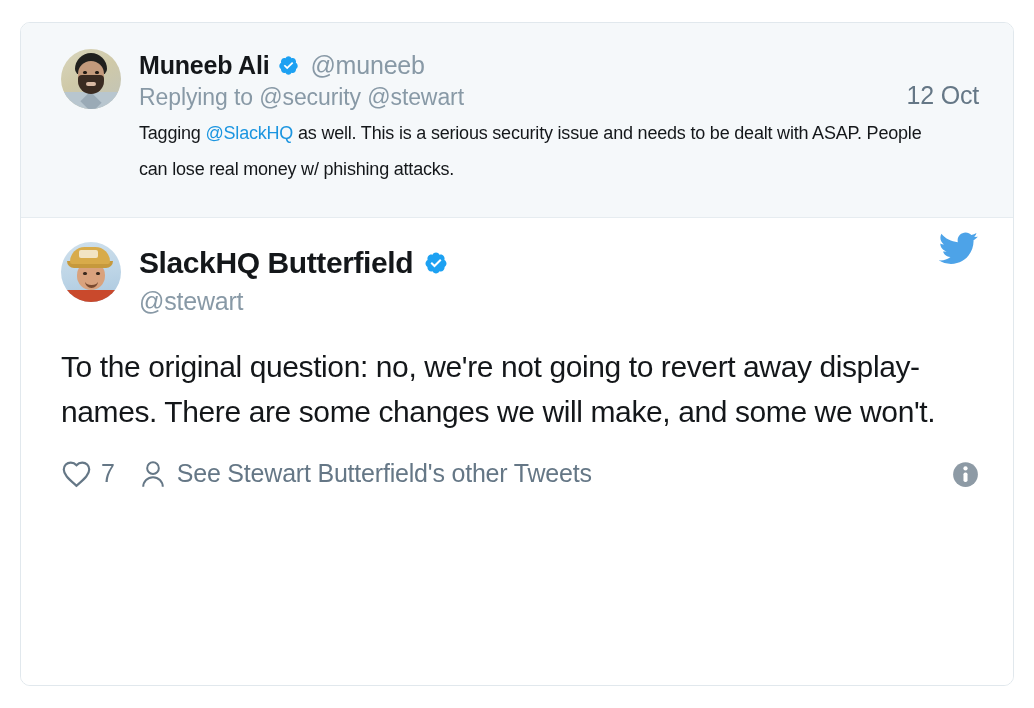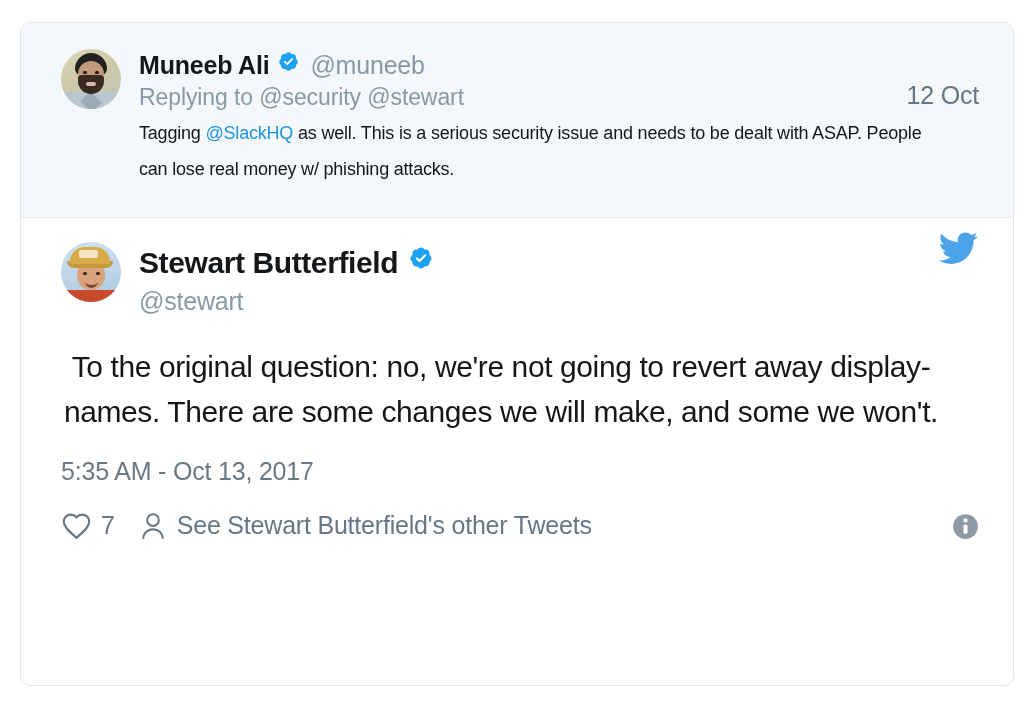--- a/index.html
+++ b/index.html
@@ -169,21 +169,21 @@
   }
 
   .names {
     flex: 1;
     min-width: 0;
     padding-top: 2px;
   }
 
   .name-row {
     display: flex;
-    align-items: flex-start;
+    align-items: center;
     white-space: nowrap;
   }
 
   .fullname {
     font-size: 25px;
     font-weight: bold;
     color: #14171a;
     letter-spacing: -0.2px;
   }
 
@@ -278,21 +278,20 @@
     height: 42px;
   }
 
   .main-body {
     font-size: 30px;
     line-height: 45px;
     color: #14171a;
     margin-top: 28px;
     letter-spacing: -0.4px;
     max-width: 880px;
-    text-align: center;
   }
 
   .timestamp {
     font-size: 25px;
     color: #697882;
     margin-top: 23px;
     letter-spacing: -0.2px;
   }
 
   .footer {
@@ -386,33 +385,32 @@
           <div class="brim"></div>
           <div class="cap"></div>
           <div class="patch"></div>
           <div class="eyeL"></div>
           <div class="eyeR"></div>
           <div class="smile"></div>
         </div>
 
         <div class="main-names">
           <div class="name-row">
-            <span class="main-fullname">Stewart Butterfield</span>
+            <span class="main-fullname">SlackHQ Butterfield</span>
             <svg class="badge main-badge" viewBox="0 0 24 24">
               <path fill="#1da1f2" d="M22.5 12.5c0-1.58-.875-2.95-2.148-3.6.154-.435.238-.905.238-1.4 0-2.21-1.71-3.998-3.818-3.998-.47 0-.92.084-1.336.25C14.818 2.415 13.51 1.5 12 1.5s-2.816.917-3.437 2.25c-.415-.165-.866-.25-1.336-.25-2.11 0-3.818 1.79-3.818 4 0 .494.083.964.237 1.4-1.272.65-2.147 2.018-2.147 3.6 0 1.495.782 2.798 1.942 3.486-.02.17-.032.34-.032.514 0 2.21 1.708 4 3.818 4 .47 0 .92-.086 1.335-.25.62 1.334 1.926 2.25 3.437 2.25 1.512 0 2.818-.916 3.438-2.25.415.163.865.248 1.336.248 2.11 0 3.818-1.79 3.818-4 0-.174-.012-.344-.033-.513 1.158-.687 1.943-1.99 1.943-3.484z"></path>
               <path fill="#ffffff" d="M10.49 16.38l-3.97-3.97 1.41-1.41 2.56 2.56 5.58-5.58 1.41 1.41z"></path>
             </svg>
           </div>
           <div class="main-handle">@stewart</div>
         </div>
       </div>
 
       <div class="main-body">To the original question: no, we're not going to revert away display-names. There are some changes we will make, and some we won't.</div>
 
-      <div class="timestamp">5:35 AM - Oct 13, 2017</div>
 
       <div class="footer">
         <svg class="heart-icon" viewBox="0 0 24 22">
           <path fill="none" stroke="#657786" stroke-width="1.7" d="M12 20.3l-1.45-1.32C5.4 14.36 2 11.28 2 7.5 2 4.42 4.42 2 7.5 2c1.74 0 3.41.81 4.5 2.09C13.09 2.81 14.76 2 16.5 2 19.58 2 22 4.42 22 7.5c0 3.78-3.4 6.86-8.55 11.48L12 20.3z"></path>
         </svg>
         <span class="like-count">7</span>
 
         <svg class="person-icon" viewBox="0 0 20 24">
           <circle cx="10" cy="7" r="5" fill="none" stroke="#657786" stroke-width="1.7"></circle>
           <path fill="none" stroke="#657786" stroke-width="1.7" d="M1.6 23c0-4.6 3.76-8.3 8.4-8.3s8.4 3.7 8.4 8.3"></path>

